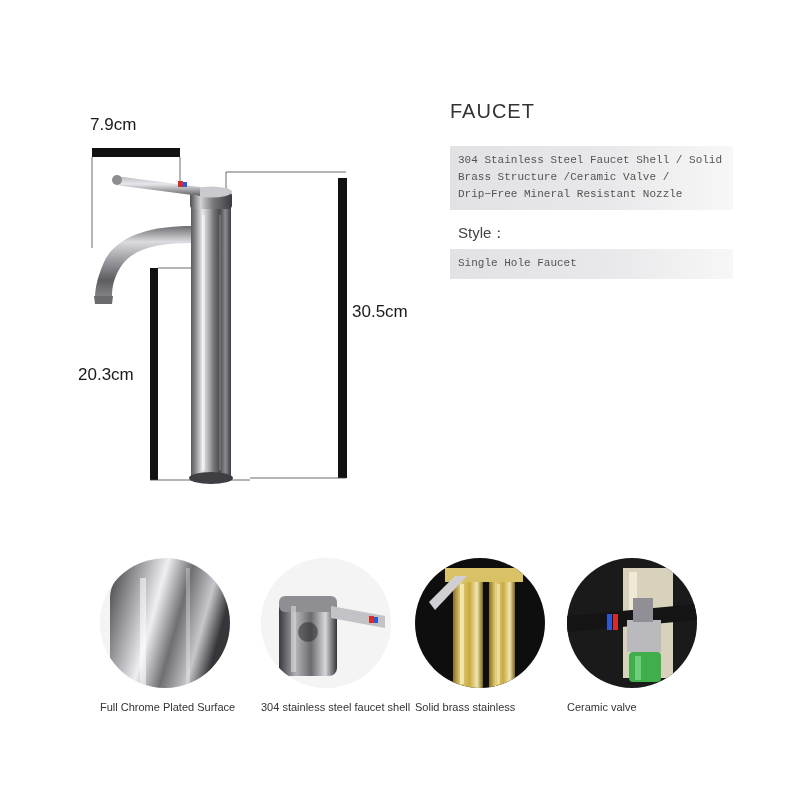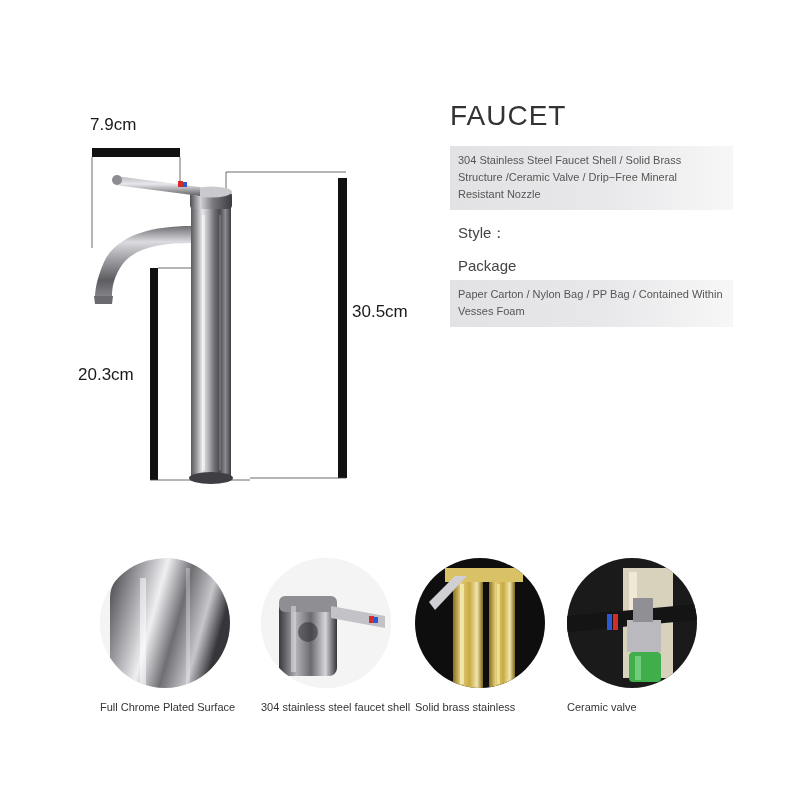--- a/index.html
+++ b/index.html
@@ -36,41 +36,42 @@
   #dim-height-body { left: 78px; top: 365px; }
 
   
   #spec {
     position: absolute;
     left: 450px;
     top: 100px;
     width: 300px;
   }
   #spec-title {
-    font-size: 28px;
+    font-size: 20px;
     font-weight: normal;
     color: #333;
     letter-spacing: 1px;
-    margin: 0 0 14px 0;
+    margin: 0 0 23px 0;
     font-family: "Liberation Sans", sans-serif;
   }
   .spec-block { margin-bottom: 14px; }
   .spec-head {
     font-size: 15px;
     color: #444;
     margin: 0 0 6px 8px;
   }
   .spec-value {
     font-size: 11px;
     color: #555;
     line-height: 1.55;
     padding: 6px 8px 7px 8px;
     background: linear-gradient(to right, #e2e2e4 0%, #e8e8ea 55%, #f7f7f8 100%);
     width: 283px;
     box-sizing: border-box;
+    font-family: Liberation Mono, monospace;
   }
   .spec-value.tall { min-height: 42px; }
 
   
   #features {
     position: absolute;
     left: 0;
     top: 548px;
     width: 800px;
     height: 200px;
@@ -179,26 +180,23 @@
 
 <div id="spec">
   <h1 id="spec-title">FAUCET</h1>
 
   <div class="spec-block">
     <div class="spec-value tall">304 Stainless Steel Faucet Shell / Solid Brass Structure /Ceramic Valve / Drip−Free Mineral Resistant Nozzle</div>
   </div>
 
   <div class="spec-block">
     <div class="spec-head">Style：</div>
-  </div>
-
-  <div class="spec-block">
-    <div class="spec-head">Package</div>
-    <div class="spec-value tall">Paper Carton / Nylon Bag / PP Bag / Contained Within Vesses Foam</div>
-  </div>
+    <div class="spec-value">Single Hole Faucet</div>
+  </div>
+
 
   <div class="spec-block">
   </div>
 </div>
 
 <div id="features">
 
   <div class="feature" id="f1">
     <div class="circle">
       <svg width="130" height="130" viewBox="0 0 130 130">

